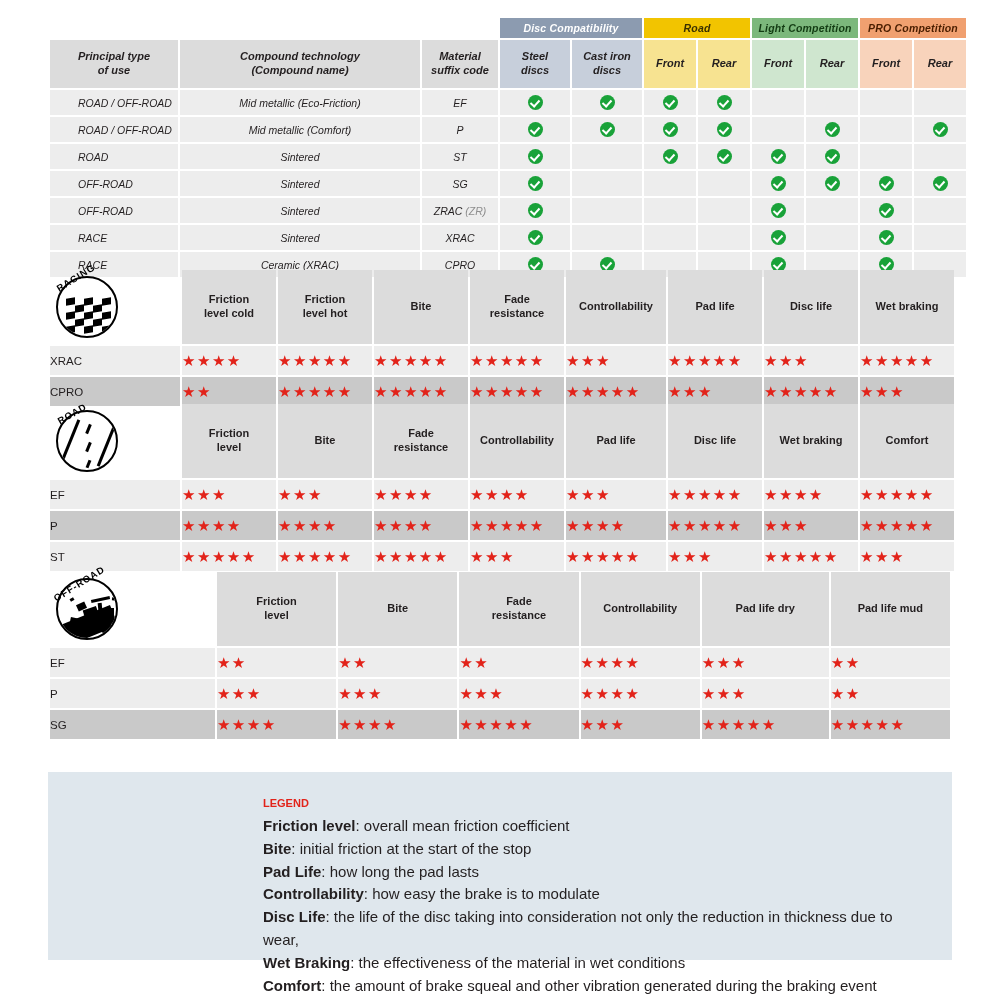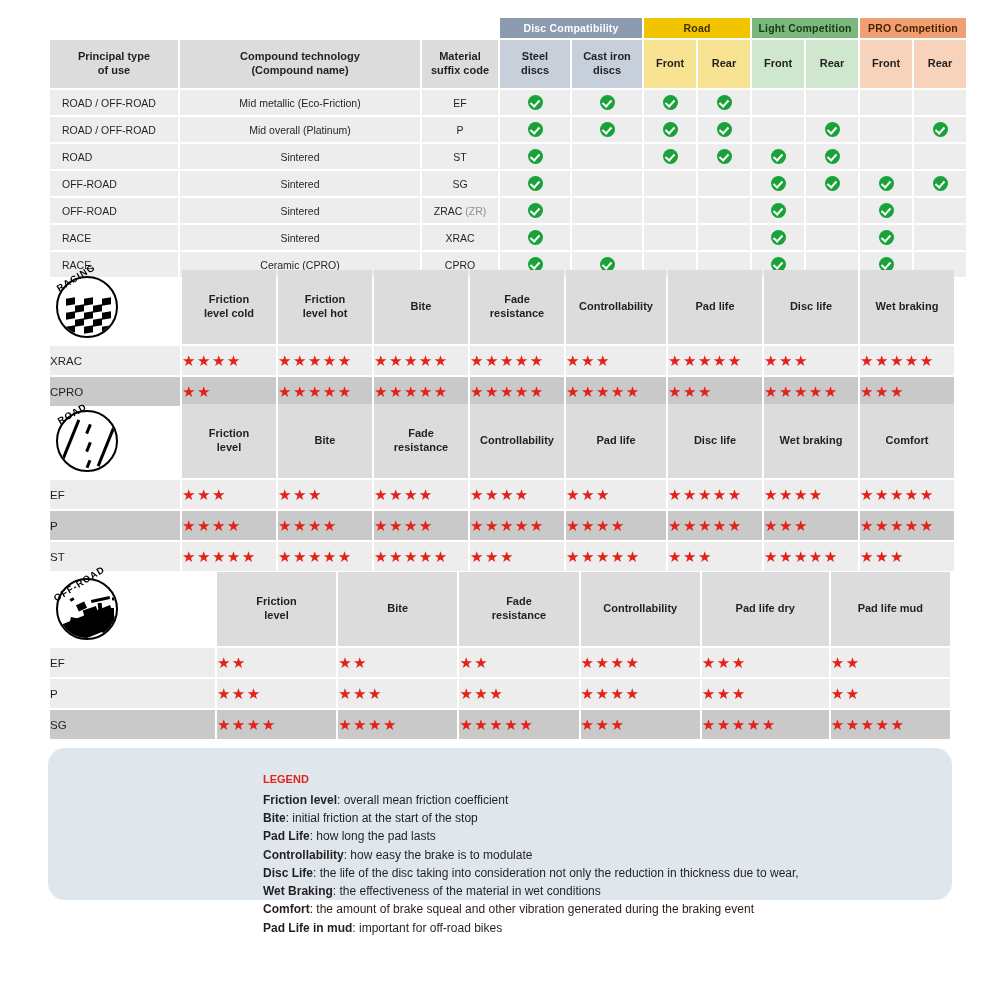--- a/index.html
+++ b/index.html
@@ -7,34 +7,34 @@
     margin: 0; padding: 0;
     width: 1000px; height: 1000px;
     background: #ffffff;
     font-family: "Liberation Sans", sans-serif;
     color: #231f20;
   }
   #page { position: relative; width: 1000px; height: 1000px; overflow: hidden; }
 
   
   .compat-wrap { position: absolute; left: 48px; top: 16px; width: 904px; }
-  table.compat { border-collapse: separate; border-spacing: 2px; width: 904px; table-layout: fixed; }
+  table.compat { border-collapse: separate; border-spacing: 2px; width: 904px; table-layout: fixed; font-style: italic; }
   table.compat td, table.compat th { padding: 0; }
   .grp { height: 20px; text-align: center; font-size: 10.5px; font-weight: bold; color: #ffffff; letter-spacing: .2px; }
   .grp.disc { background: #8c9bb0; }
   .grp.road { background: #f2c400; color: #3a3000; }
   .grp.light { background: #7cb87c; color: #133c13; }
   .grp.pro { background: #f0a070; color: #4a1e00; }
   .hd { height: 48px; font-size: 11px; font-weight: bold; text-align: center; vertical-align: middle; line-height: 1.25; background: #dcdcdc; }
   .hd.steel, .hd.cast { background: #c7cfdb; }
   .hd.rd { background: #f7e391; }
   .hd.lt { background: #cfe6cf; }
   .hd.pr { background: #f8d3bb; }
   .cell { height: 25px; font-size: 10.5px; text-align: center; vertical-align: middle; background: #ededed; }
-  .cell.left { text-align: left; padding-left: 12px; }
+  .cell.left { text-align: left; padding-left: 28px; }
   .cell.empty { background: #ededed; }
   .zr-sub { color: #8e8e8e; }
   .chk { display: inline-block; width: 15px; height: 15px; border-radius: 50%; background: #19a239; position: relative; vertical-align: middle; }
   .chk::after {
     content: ""; position: absolute; left: 4px; top: 3px;
     width: 4px; height: 7px; border: solid #fff; border-width: 0 2px 2px 0;
     transform: rotate(42deg);
   }
 
   
@@ -51,24 +51,24 @@
 
   
   .badge { position: relative; width: 74px; height: 74px; }
   .badge .circ { position: absolute; left: 6px; top: 6px; width: 62px; height: 62px; border: 2.5px solid #000; border-radius: 50%; overflow: hidden; background: #fff; }
   .badge .lbl { position: absolute; font-size: 9.5px; font-weight: bold; letter-spacing: 1px; color: #000; }
   .flagsq { position: absolute; width: 9px; height: 9px; background: #000; }
   .roadline { position: absolute; background: #000; }
   .mud { position: absolute; background: #000; }
 
   
-  .legend { position: absolute; left: 48px; top: 748px; width: 904px; height: 152px; background: #dfe7ed; border-radius: 17px; }
+  .legend { position: absolute; left: 48px; top: 772px; width: 904px; height: 188px; background: #dfe7ed; }
   .legend-inner { position: absolute; left: 215px; top: 25px; width: 640px; }
   .legend-title { color: #e2231a; font-size: 11px; font-weight: bold; margin-bottom: 6px; }
-  .legend-line { font-size: 12px; line-height: 1.52; color: #231f20; }
+  .legend-line { font-size: 15px; line-height: 1.52; color: #231f20; }
   .legend-line b { font-weight: bold; }
 </style>
 </head>
 <body>
 
 <div id="page">
 
   <div class="compat-wrap">
     <table class="compat">
       <colgroup>
@@ -113,21 +113,21 @@
             <td class="cell"><span class="chk"></span></td>
             <td class="cell"><span class="chk"></span></td>
             <td class="cell"><span class="chk"></span></td>
             <td class="cell empty"></td>
             <td class="cell empty"></td>
             <td class="cell empty"></td>
             <td class="cell empty"></td>
           </tr>
           <tr>
             <td class="cell left">ROAD / OFF-ROAD</td>
-            <td class="cell">Mid overall (Platinum)</td>
+            <td class="cell">Mid metallic (Comfort)</td>
             <td class="cell">P</td>
             <td class="cell"><span class="chk"></span></td>
             <td class="cell"><span class="chk"></span></td>
             <td class="cell"><span class="chk"></span></td>
             <td class="cell"><span class="chk"></span></td>
             <td class="cell empty"></td>
             <td class="cell"><span class="chk"></span></td>
             <td class="cell empty"></td>
             <td class="cell"><span class="chk"></span></td>
           </tr>
@@ -178,21 +178,21 @@
             <td class="cell empty"></td>
             <td class="cell empty"></td>
             <td class="cell empty"></td>
             <td class="cell"><span class="chk"></span></td>
             <td class="cell empty"></td>
             <td class="cell"><span class="chk"></span></td>
             <td class="cell empty"></td>
           </tr>
           <tr>
             <td class="cell left">RACE</td>
-            <td class="cell">Ceramic (CPRO)</td>
+            <td class="cell">Ceramic (XRAC)</td>
             <td class="cell">CPRO</td>
             <td class="cell"><span class="chk"></span></td>
             <td class="cell"><span class="chk"></span></td>
             <td class="cell empty"></td>
             <td class="cell empty"></td>
             <td class="cell"><span class="chk"></span></td>
             <td class="cell empty"></td>
             <td class="cell"><span class="chk"></span></td>
             <td class="cell empty"></td>
           </tr>

